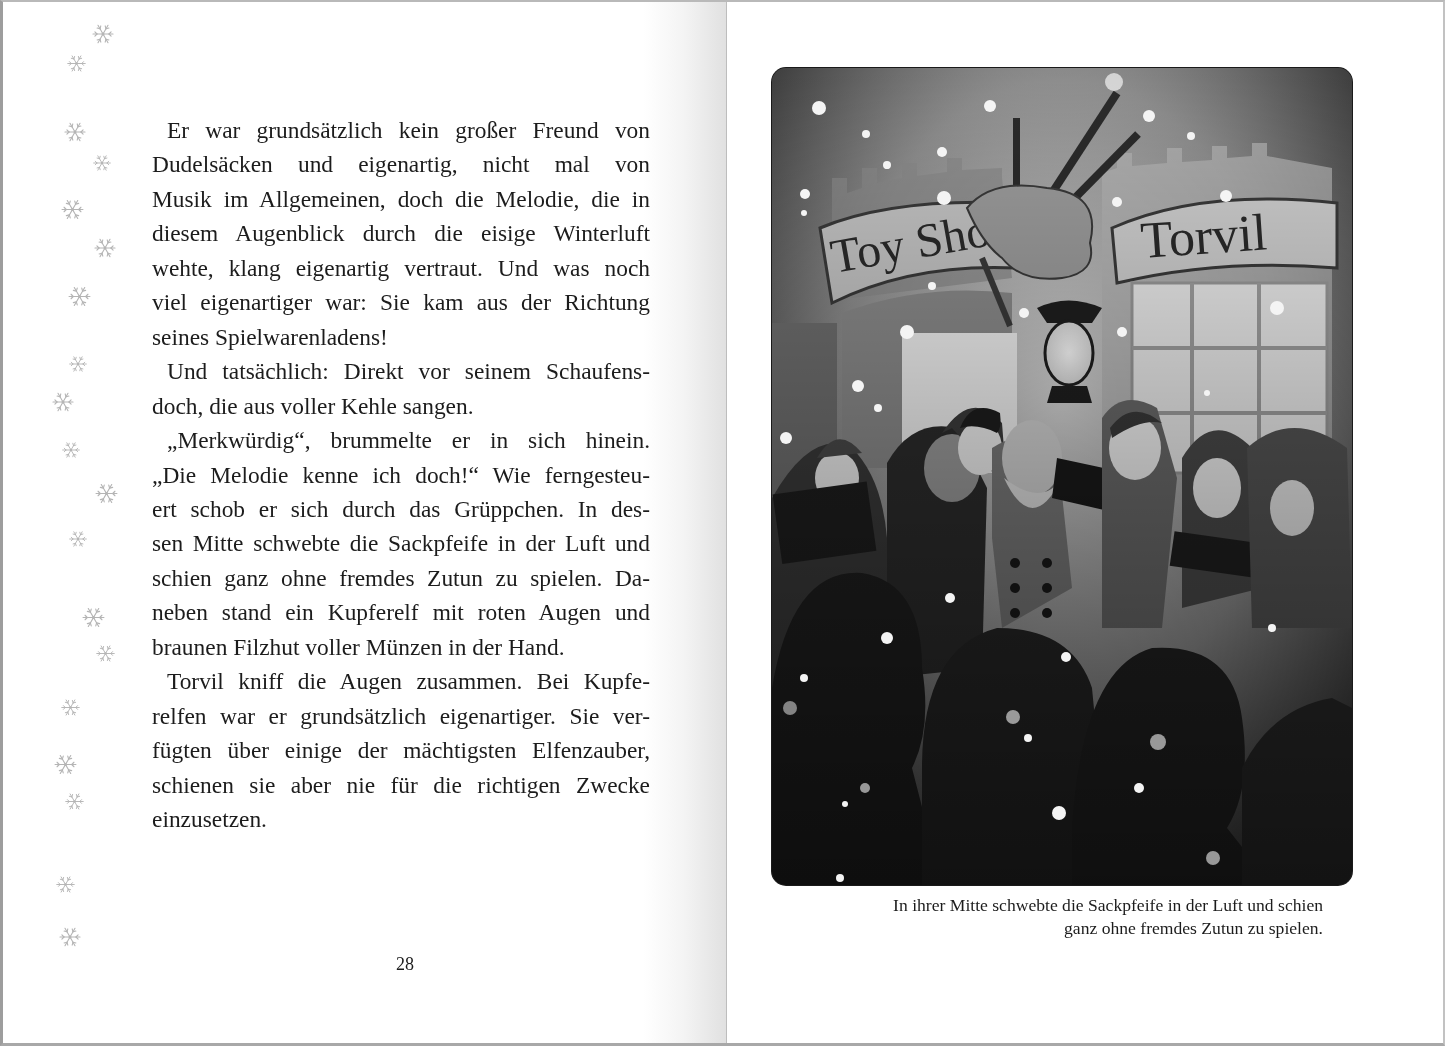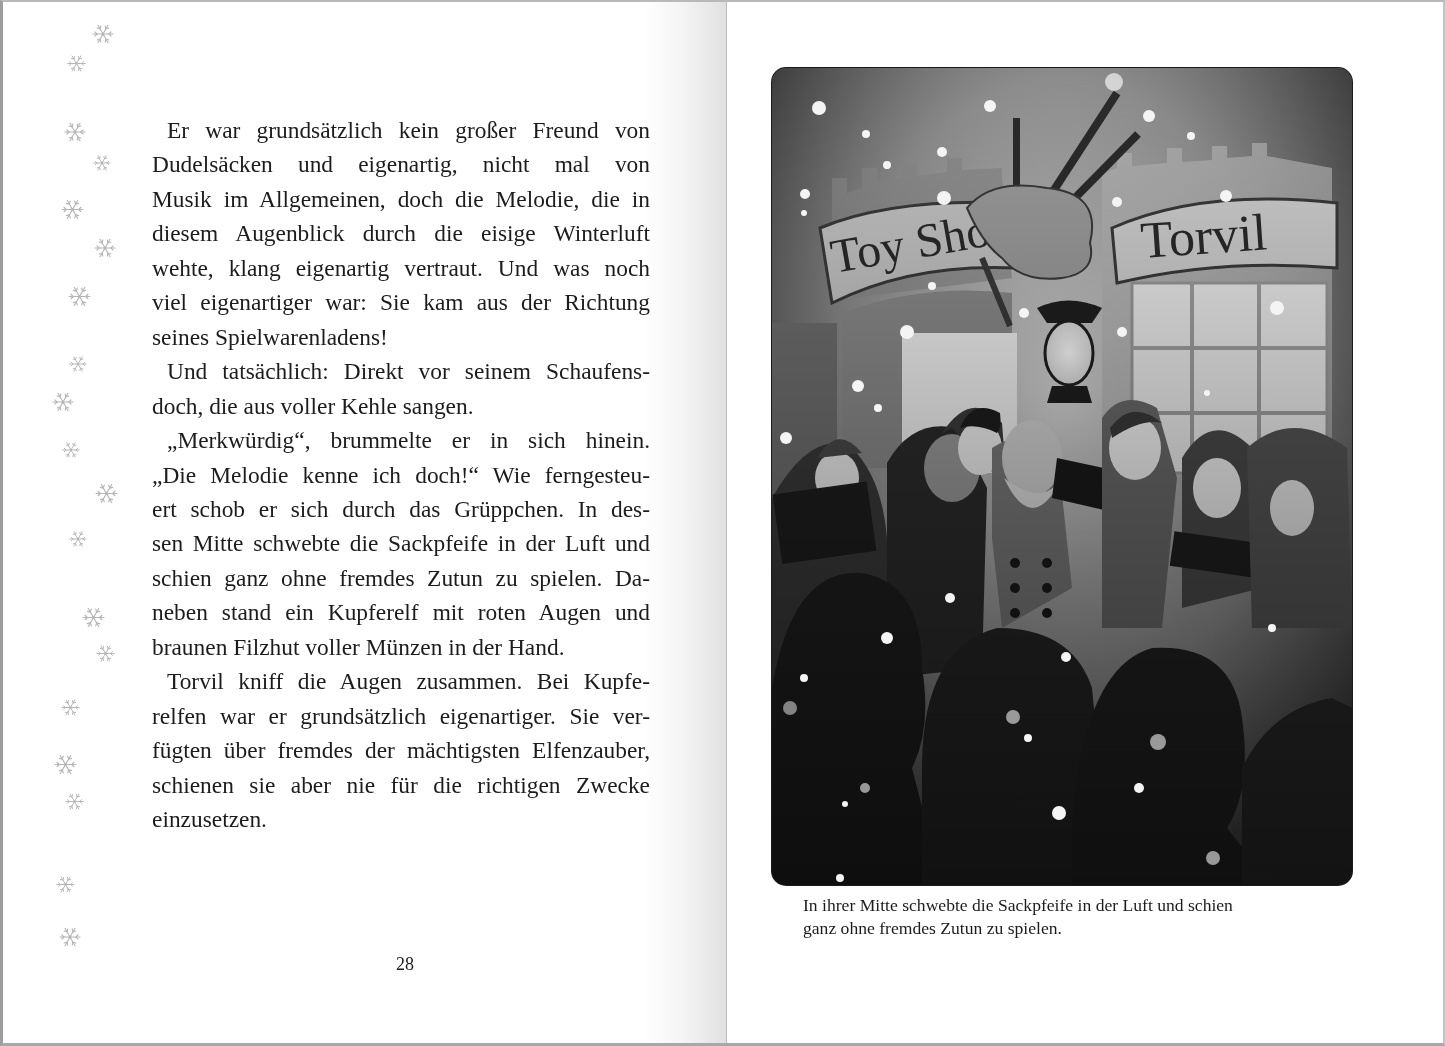--- a/index.html
+++ b/index.html
@@ -48,21 +48,21 @@
     }
 
     .illustration {
       position: absolute; left: 769px; top: 66px; width: 580px; height: 817px;
       border-radius: 14px; overflow: hidden;
       background: #2e2e2e;
       box-shadow: 0 0 0 1px #1a1a1a;
     }
     .illustration svg { display: block; width: 100%; height: 100%; }
     .caption {
-      position: absolute; left: 800px; top: 892px; width: 520px; text-align: left;
+      position: absolute; left: 800px; top: 892px; width: 520px; text-align: right;
       font-family: "Liberation Serif", serif; font-size: 17.6px; line-height: 23px; color: #1c1c1c;
     }
     .caption span { display: block; }
   </style>
 </head>
 <body>
 
 <div class="spread">
 
   <div class="page-left">
@@ -563,21 +563,21 @@
         <span class="ln" style="text-indent:0">„Die Melodie kenne ich doch!“ Wie ferngesteu-</span>
         <span class="ln" style="text-indent:0">ert schob er sich durch das Grüppchen. In des-</span>
         <span class="ln" style="text-indent:0">sen Mitte schwebte die Sackpfeife in der Luft und</span>
         <span class="ln" style="text-indent:0">schien ganz ohne fremdes Zutun zu spielen. Da-</span>
         <span class="ln" style="text-indent:0">neben stand ein Kupferelf mit roten Augen und</span>
         <span class="ln last" style="text-indent:0">braunen Filzhut voller Münzen in der Hand.</span>
       </p>
       <p class="para">
         <span class="ln">Torvil kniff die Augen zusammen. Bei Kupfe-</span>
         <span class="ln" style="text-indent:0">relfen war er grundsätzlich eigenartiger. Sie ver-</span>
-        <span class="ln" style="text-indent:0">fügten über fremdes der mächtigsten Elfenzauber,</span>
+        <span class="ln" style="text-indent:0">fügten über einige der mächtigsten Elfenzauber,</span>
         <span class="ln" style="text-indent:0">schienen sie aber nie für die richtigen Zwecke</span>
         <span class="ln last" style="text-indent:0">einzusetzen.</span>
       </p>
     </div>
 
     <div class="page-number">28</div>
   </div>
 
   <div class="gutter-line"></div>
 

